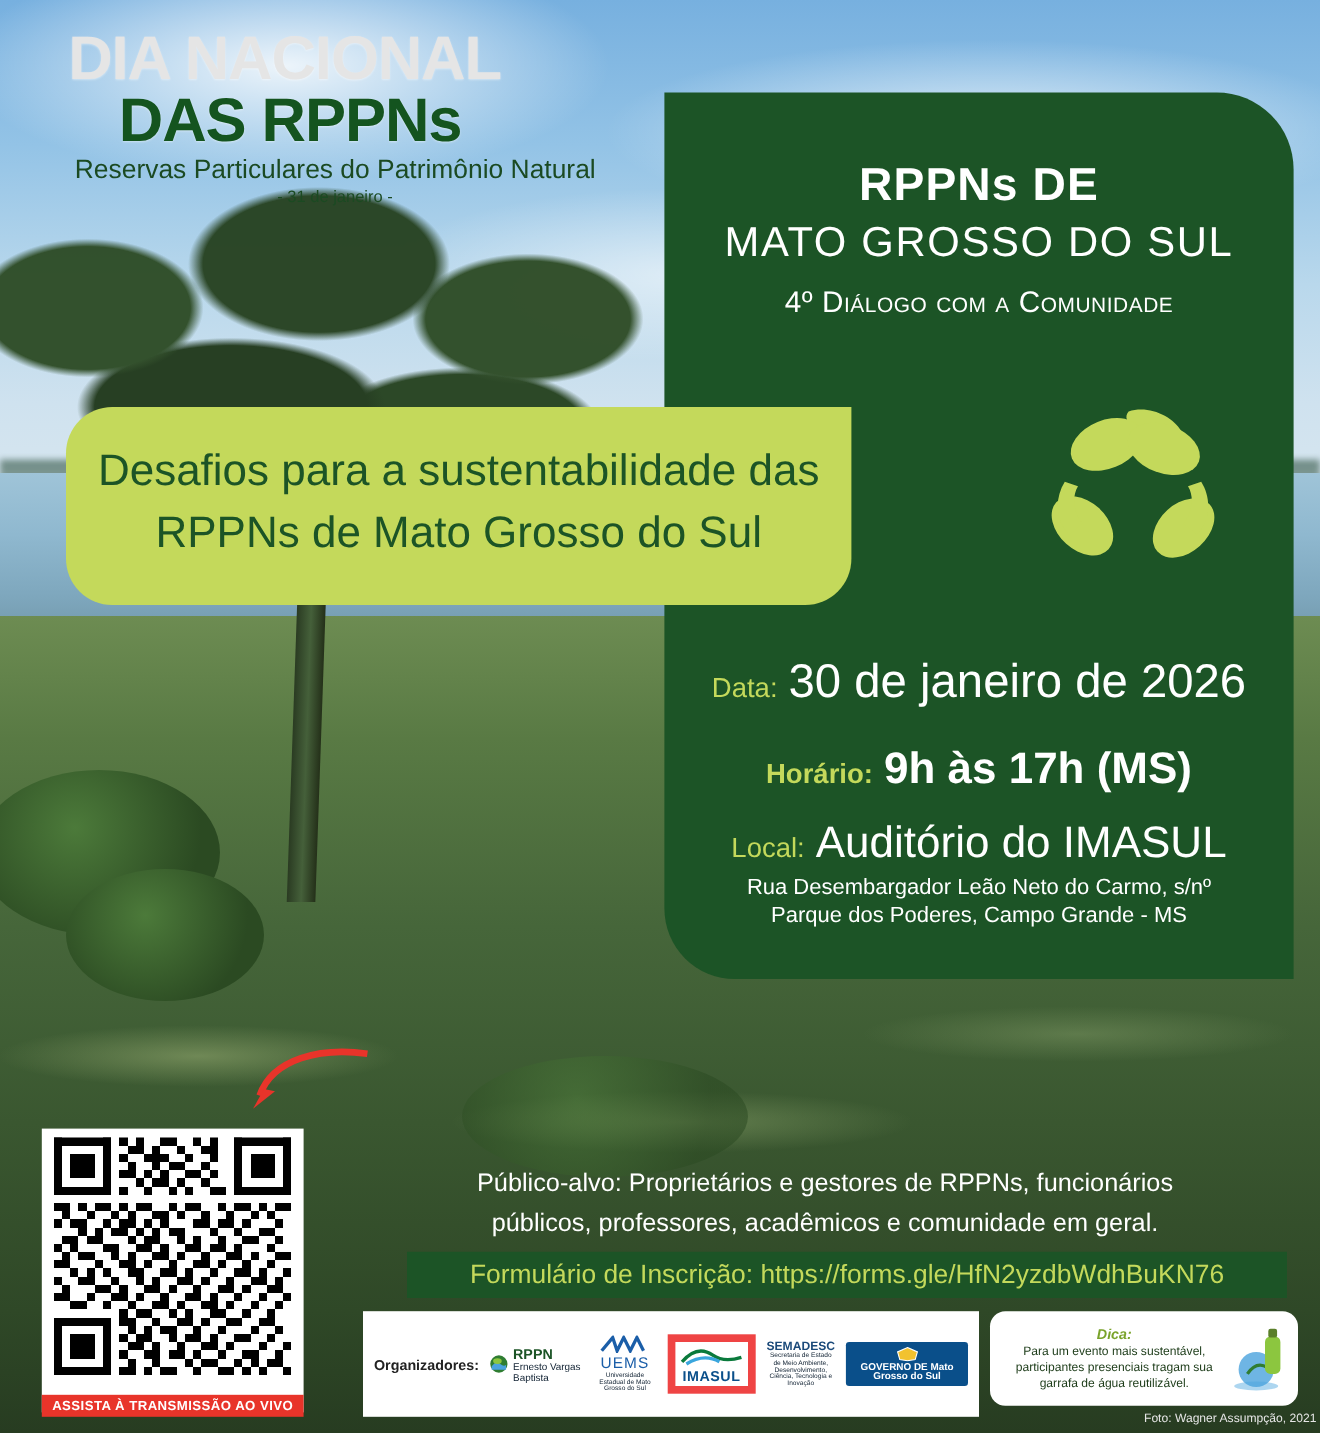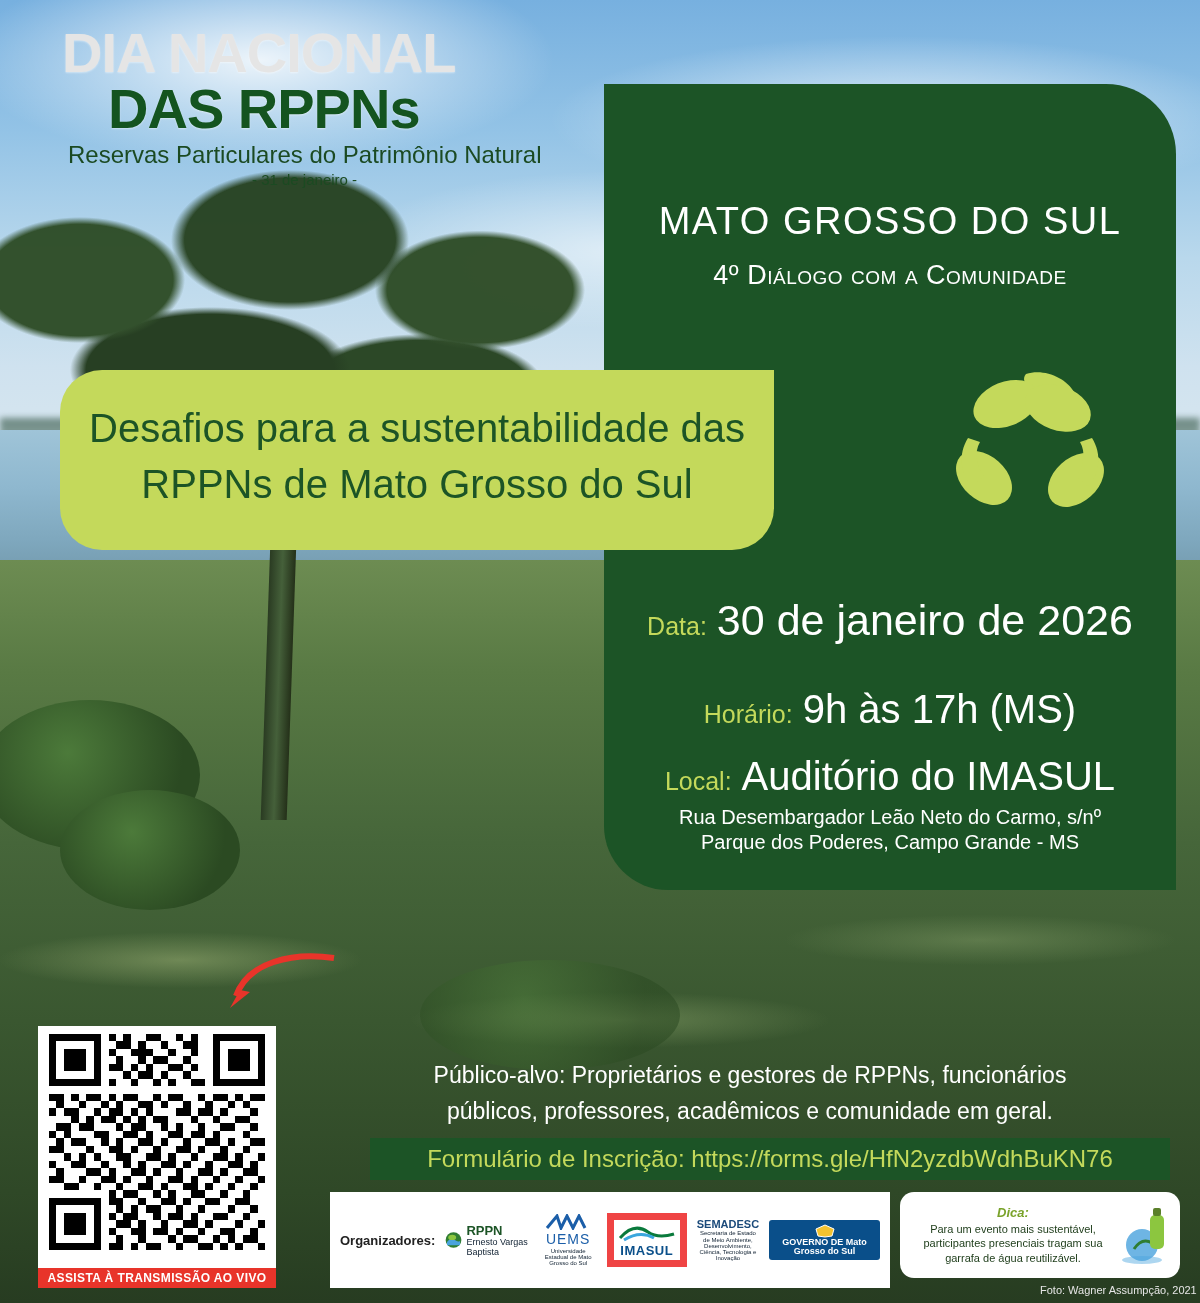--- a/index.html
+++ b/index.html
@@ -191,20 +191,21 @@
   <div class="bush" style="left:420px; top:960px; width:260px; height:110px; opacity:.55;"></div>
 
   <div class="title-wrap">
     <div class="t1">DIA NACIONAL</div>
     <div class="t2">DAS RPPNs</div>
     <div class="t3">Reservas Particulares do Patrimônio Natural</div>
     <div class="t4">- 31 de janeiro -</div>
   </div>
 
   <div class="panel">
+    <div class="h1">RPPNs DE</div>
     <div class="h2">MATO GROSSO DO SUL</div>
     <div class="h3">4º Diálogo com a Comunidade</div>
   </div>
 
   <div class="leaves">
     <svg width="180" height="170" viewBox="0 0 180 170">
       <g fill="#c4d95b">
         <path d="M86 6 c18 -6 40 4 48 18 c-14 4 -30 2 -42 -4 c-8 -4 -10 -9 -6 -14z"></path>
         <ellipse cx="66" cy="36" rx="34" ry="22" transform="rotate(-22 66 36)"></ellipse>
         <ellipse cx="118" cy="40" rx="34" ry="22" transform="rotate(20 118 40)"></ellipse>
@@ -219,21 +220,21 @@
   <div class="lime-theme">
     <div class="line l1">Desafios para a sustentabilidade das</div>
     <div class="line l2">RPPNs de Mato Grosso do Sul</div>
   </div>
 
   <div class="info">
     <div class="row">
       <span class="lbl">Data:</span>
       <span class="val-big">30 de janeiro de 2026</span>
     </div>
-    <div class="row" style="margin-top:42px;">
+    <div class="row" style="margin-top:32px;font-weight:bold;">
       <span class="lbl">Horário:</span>
       <span class="val-med">9h às 17h (MS)</span>
     </div>
     <div class="row" style="margin-top:22px;">
       <span class="lbl">Local:</span>
       <span class="val-med">Auditório do IMASUL</span>
     </div>
     <div class="addr">Rua Desembargador Leão Neto do Carmo, s/nº</div>
     <div class="addr" style="margin-top:0;">Parque dos Poderes, Campo Grande - MS</div>
   </div>

